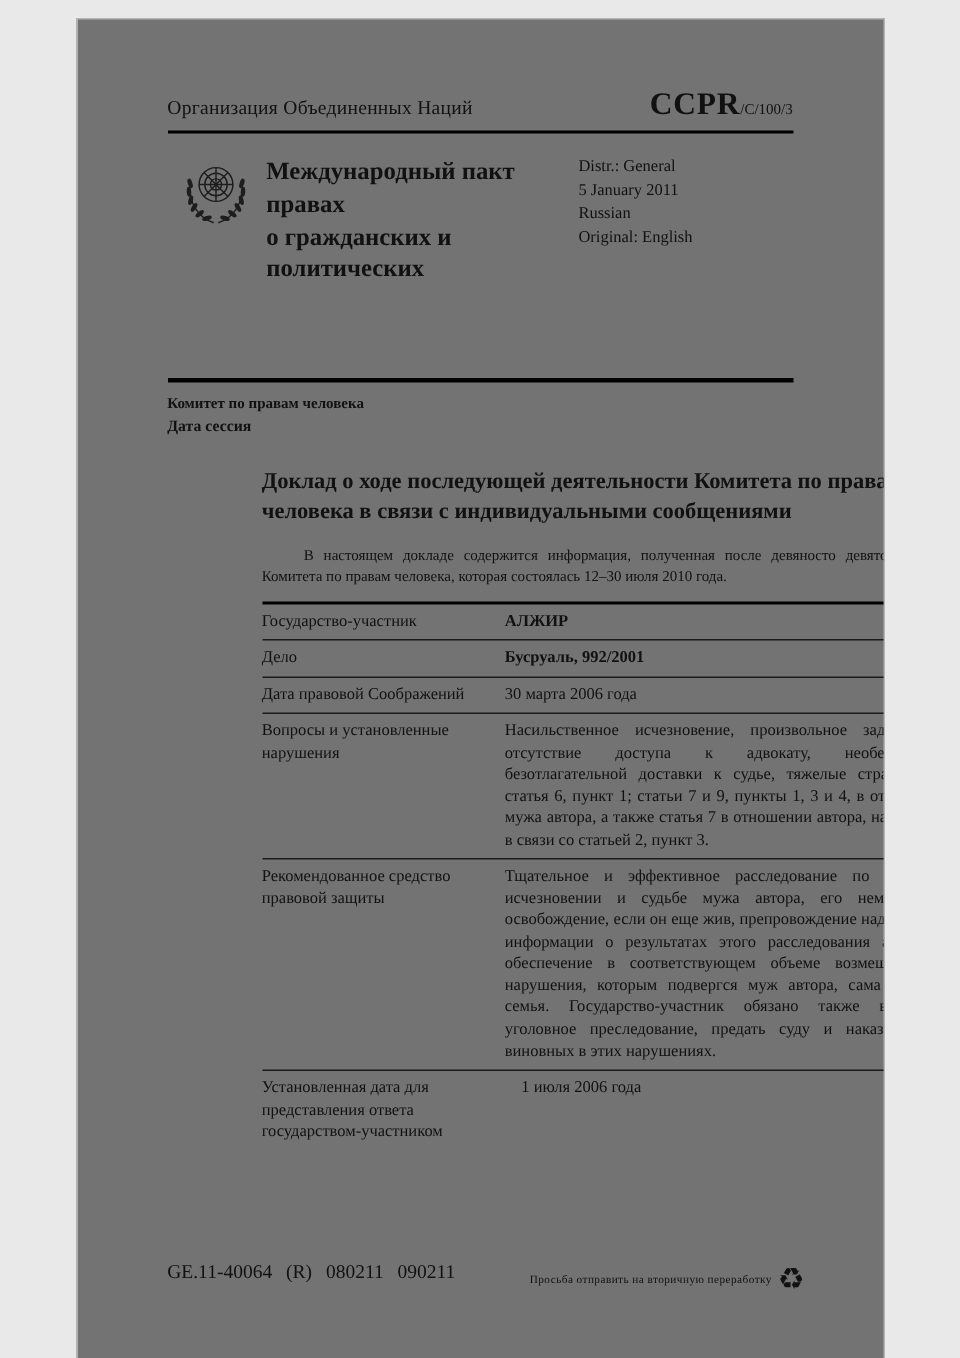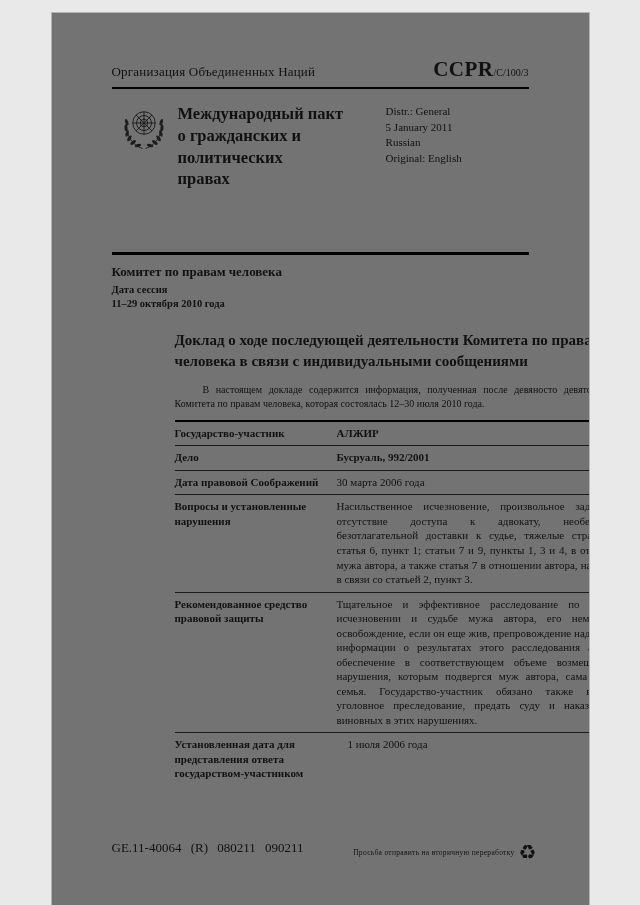--- a/index.html
+++ b/index.html
@@ -21,35 +21,35 @@
 
   
   .titleblock { display:flex; margin-top:13px; min-height:66px; }
   .emblem { width:48px; height:54px; margin-left:8px; flex:0 0 auto; }
   .doc-title { font-size:16.5px; font-weight:bold; line-height:1.32; padding-left:10px; padding-top:1px; }
   .distr { margin-left:auto; width:160px; font-size:11px; line-height:1.42; padding-top:2px; }
   .rule2 { height:3px; background:#000; margin-top:62px; }
 
   
   .committee-block { margin-top:9px; }
-  .committee { font-size:13px; font-weight:bold; }
+  .committee { font-size:10px; font-weight:bold; }
   .session, .session-dates { font-size:10.5px; font-weight:bold; line-height:1.35; }
   .session { margin-top:3px; }
 
   .indent { margin-left:63px; }
   .report-title { margin-top:19px; font-size:15px; font-weight:bold; line-height:1.35; width:458px; }
   .intro { margin-top:12px; width:458px; font-size:10px; line-height:1.4;
            text-align:justify; text-indent:28px; }
 
   
   .dtable { margin-top:9px; width:458px; border-top:2px solid #000; font-size:11px; }
   .trow { display:grid; grid-template-columns:152px 1fr; column-gap:10px;
           border-bottom:1px solid #1a1a1a; padding:4px 0 5px 0; line-height:1.32; }
   .trow:last-child { border-bottom:none;gap:21px; }
-  .tlabel { font-weight:bold; }
+  .tlabel { font-weight:normal; }
   .tvalue { text-align:justify; }
   .trow.bold-val .tvalue { font-weight:bold; text-align:left; }
   .trow.plain .tvalue { text-align:left; }
 
   
   .footer-left { position:absolute; left:60px; bottom:60px; font-size:13px; word-spacing:6px; }
   .footer-right { position:absolute; right:52px; bottom:54px; display:flex; align-items:center; }
   .recycle-note { font-size:7.5px; letter-spacing:.3px; margin-right:4px; }
   .recycle-icon { font-size:20px; line-height:1; font-family:"DejaVu Sans",sans-serif; }
   .bottom-strip { position:absolute; left:0; right:0; bottom:0; height:5px; background:#c9c9c9; }
@@ -101,37 +101,36 @@
                 <ellipse cx="12.5" cy="44.5" rx="2" ry="4.4" transform="rotate(32 12.5 44.5)"></ellipse>
                 <ellipse cx="17.5" cy="50" rx="2" ry="4.4" transform="rotate(52 17.5 50)"></ellipse>
                 <ellipse cx="24" cy="54" rx="2" ry="4.4" transform="rotate(72 24 54)"></ellipse>
               </g>
             </g>
           </g>
         </svg>
       </div>
       <div class="doc-title">
         <div>Международный пакт</div>
+        <div>правах</div>
         <div>о гражданских и политических</div>
-        <div>правах</div>
       </div>
       <div class="distr">
         <div>Distr.: General</div>
         <div>5 January 2011</div>
         <div>Russian</div>
         <div>Original: English</div>
       </div>
     </div>
 
     <div class="rule2"></div>
 
     <div class="committee-block">
       <div class="committee">Комитет по правам человека</div>
       <div class="session">Дата сессия</div>
-      <div class="session-dates">11–29 октября 2010 года</div>
     </div>
 
     <div class="report-title indent">Доклад о ходе последующей деятельности Комитета по правам человека в связи с индивидуальными сообщениями</div>
 
     <p class="intro indent">В настоящем докладе содержится информация, полученная после девяносто девятой сессии Комитета по правам человека, которая состоялась 12–30 июля 2010 года.</p>
 
     <div class="dtable indent">
       <div class="trow bold-val">
         <div class="tlabel">Государство-участник</div>
         <div class="tvalue">АЛЖИР</div>

